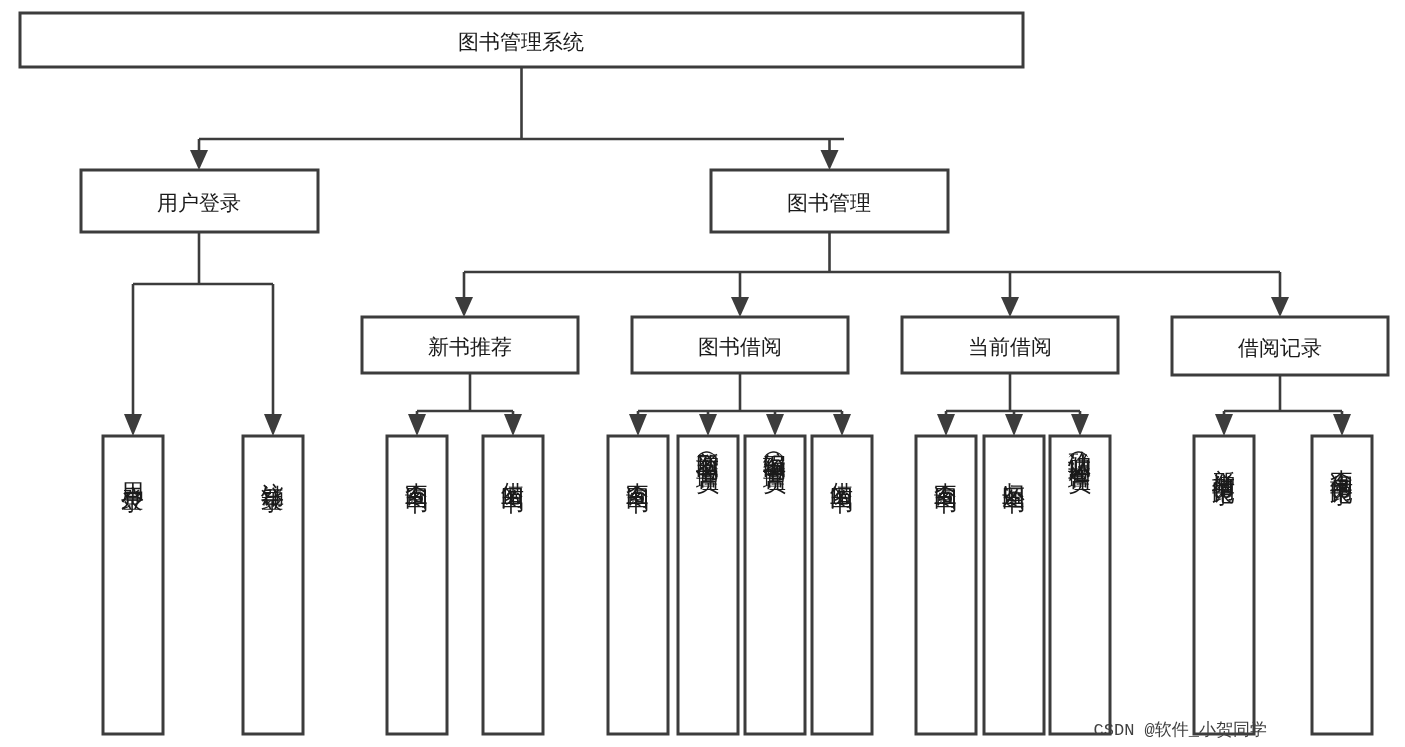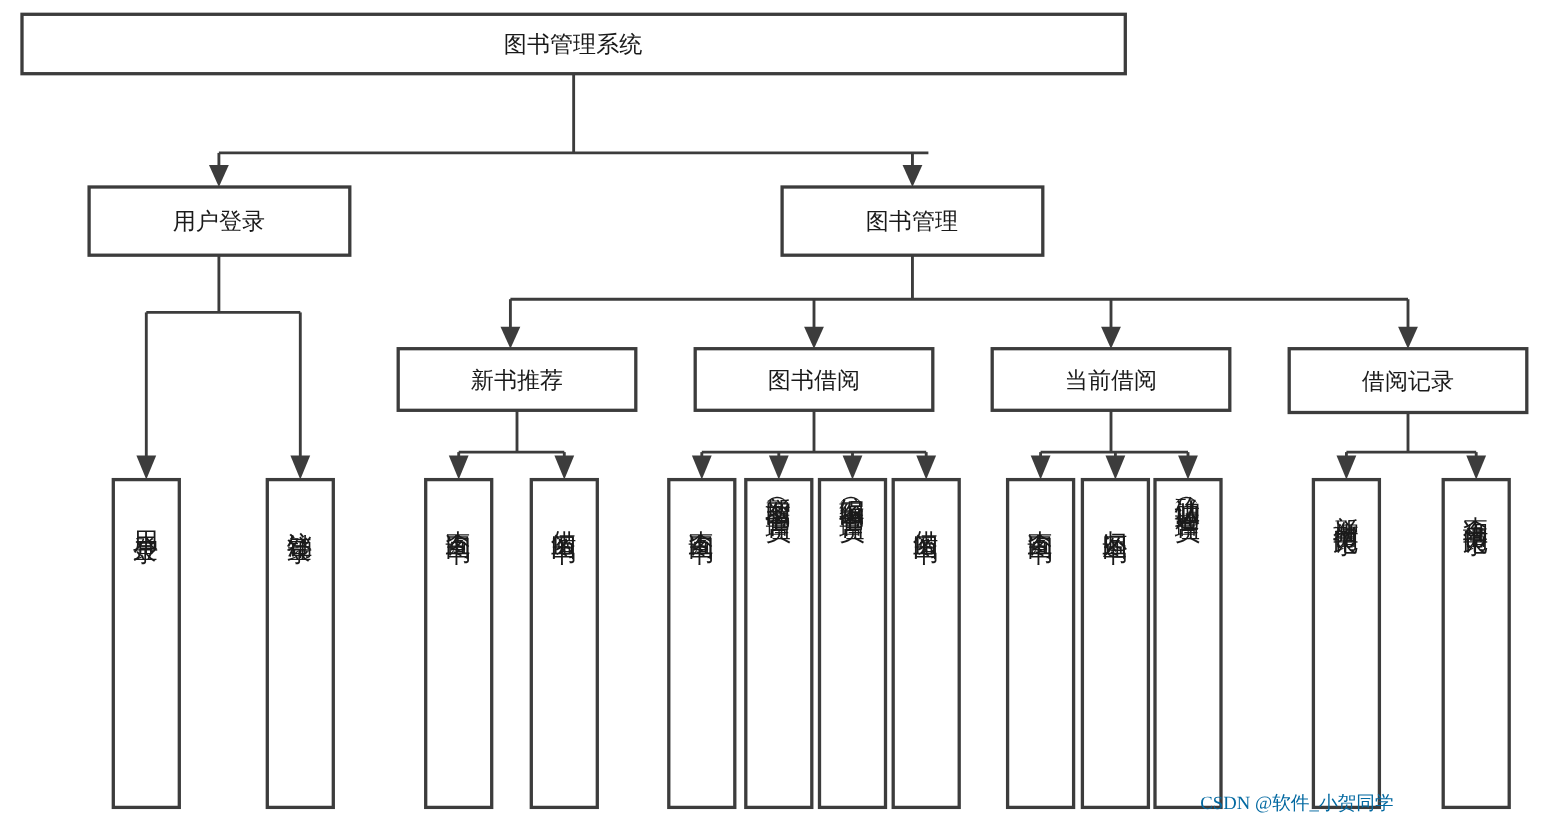--- a/index.html
+++ b/index.html
@@ -53,23 +53,23 @@
     font-size: 23px;
     text-anchor: middle;
     writing-mode: vertical-rl;
     glyph-orientation-vertical: 0;
     letter-spacing: 3px;
   }
   .watermark {
     position: absolute;
     right: 12px;
     bottom: 6px;
-    font-family: Liberation Serif, serif;
+    font-family: Liberation Mono, monospace;
     font-size: 17px;
-    color: #0369a1;
+    color: #404040;
     white-space: nowrap;
     user-select: none;
     margin-left: 33px;
   }
 </style>
 </head>
 <body>
 
 <div id="diagram-root">
   <svg class="tree" viewBox="0 0 1405 747" xmlns="http://www.w3.org/2000/svg">

